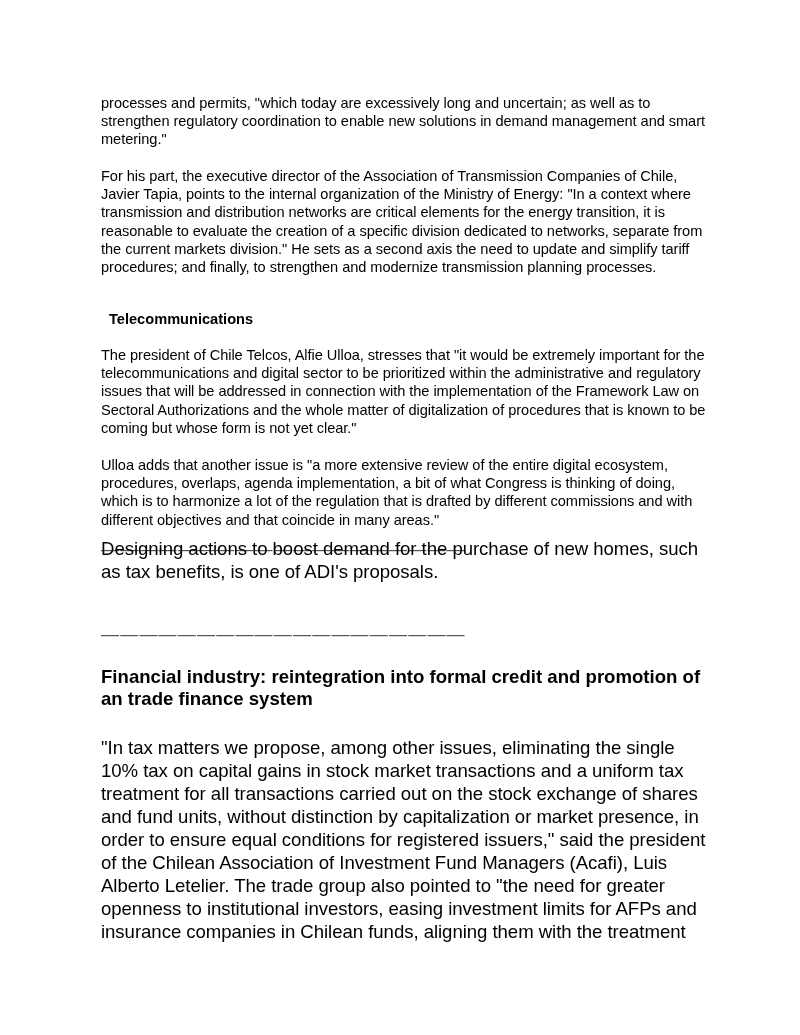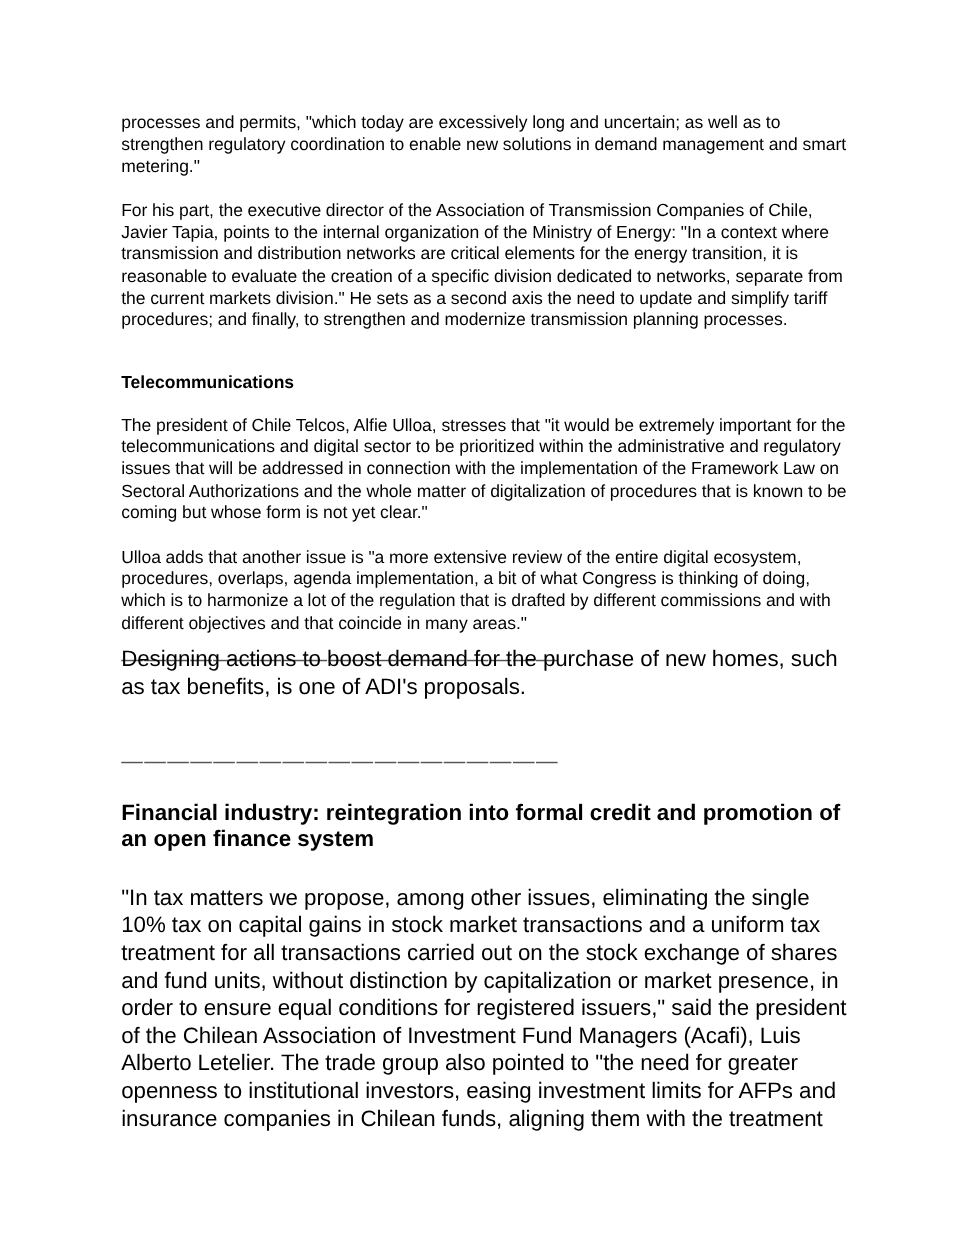--- a/index.html
+++ b/index.html
@@ -25,21 +25,21 @@
       position: absolute;
       left: 0;
       width: 610px;
       margin: 0;
       font-size: 14.6px;
       line-height: 18.2px;
       letter-spacing: -0.05px;
     }
     .h-small {
       position: absolute;
-      left: 0;
+      left: 8px;
       margin: 0;
       font-size: 14.6px;
       line-height: 18px;
       font-weight: bold;
     }
     .dashes {
       position: absolute;
       left: 0;
       margin: 0;
       font-size: 18px;
@@ -81,17 +81,17 @@
   <p class="p-small" style="top:346px;">The president of Chile Telcos, Alfie Ulloa, stresses that "it would be extremely important for the telecommunications and digital sector to be prioritized within the administrative and regulatory issues that will be addressed in connection with the implementation of the Framework Law on Sectoral Authorizations and the whole matter of digitalization of procedures that is known to be coming but whose form is not yet clear."</p>
 
   <p class="p-small" style="top:456px;">Ulloa adds that another issue is "a more extensive review of the entire digital ecosystem, procedures, overlaps, agenda implementation, a bit of what Congress is thinking of doing, which is to harmonize a lot of the regulation that is drafted by different commissions and with different objectives and that coincide in many areas."</p>
 
   <div class="dashes" style="top:539px;">———————————————————</div>
 
   <p class="p-large" style="top:537px;">Designing actions to boost demand for the purchase of new homes, such as tax benefits, is one of ADI's proposals.</p>
 
   <div class="dashes" style="top:624px;">———————————————————</div>
 
-  <h2 class="h-large" style="top:666px;">Financial industry: reintegration into formal credit and promotion of an open finance system</h2>
+  <h2 class="h-large" style="top:666px;">Financial industry: reintegration into formal credit and promotion of an trade finance system</h2>
 
   <p class="p-large" style="top:736px;">"In tax matters we propose, among other issues, eliminating the single 10% tax on capital gains in stock market transactions and a uniform tax treatment for all transactions carried out on the stock exchange of shares and fund units, without distinction by capitalization or market presence, in order to ensure equal conditions for registered issuers," said the president of the Chilean Association of Investment Fund Managers (Acafi), Luis Alberto Letelier. The trade group also pointed to "the need for greater openness to institutional investors, easing investment limits for AFPs and insurance companies in Chilean funds, aligning them with the treatment</p>
 
 </div>
 
 </body></html>

